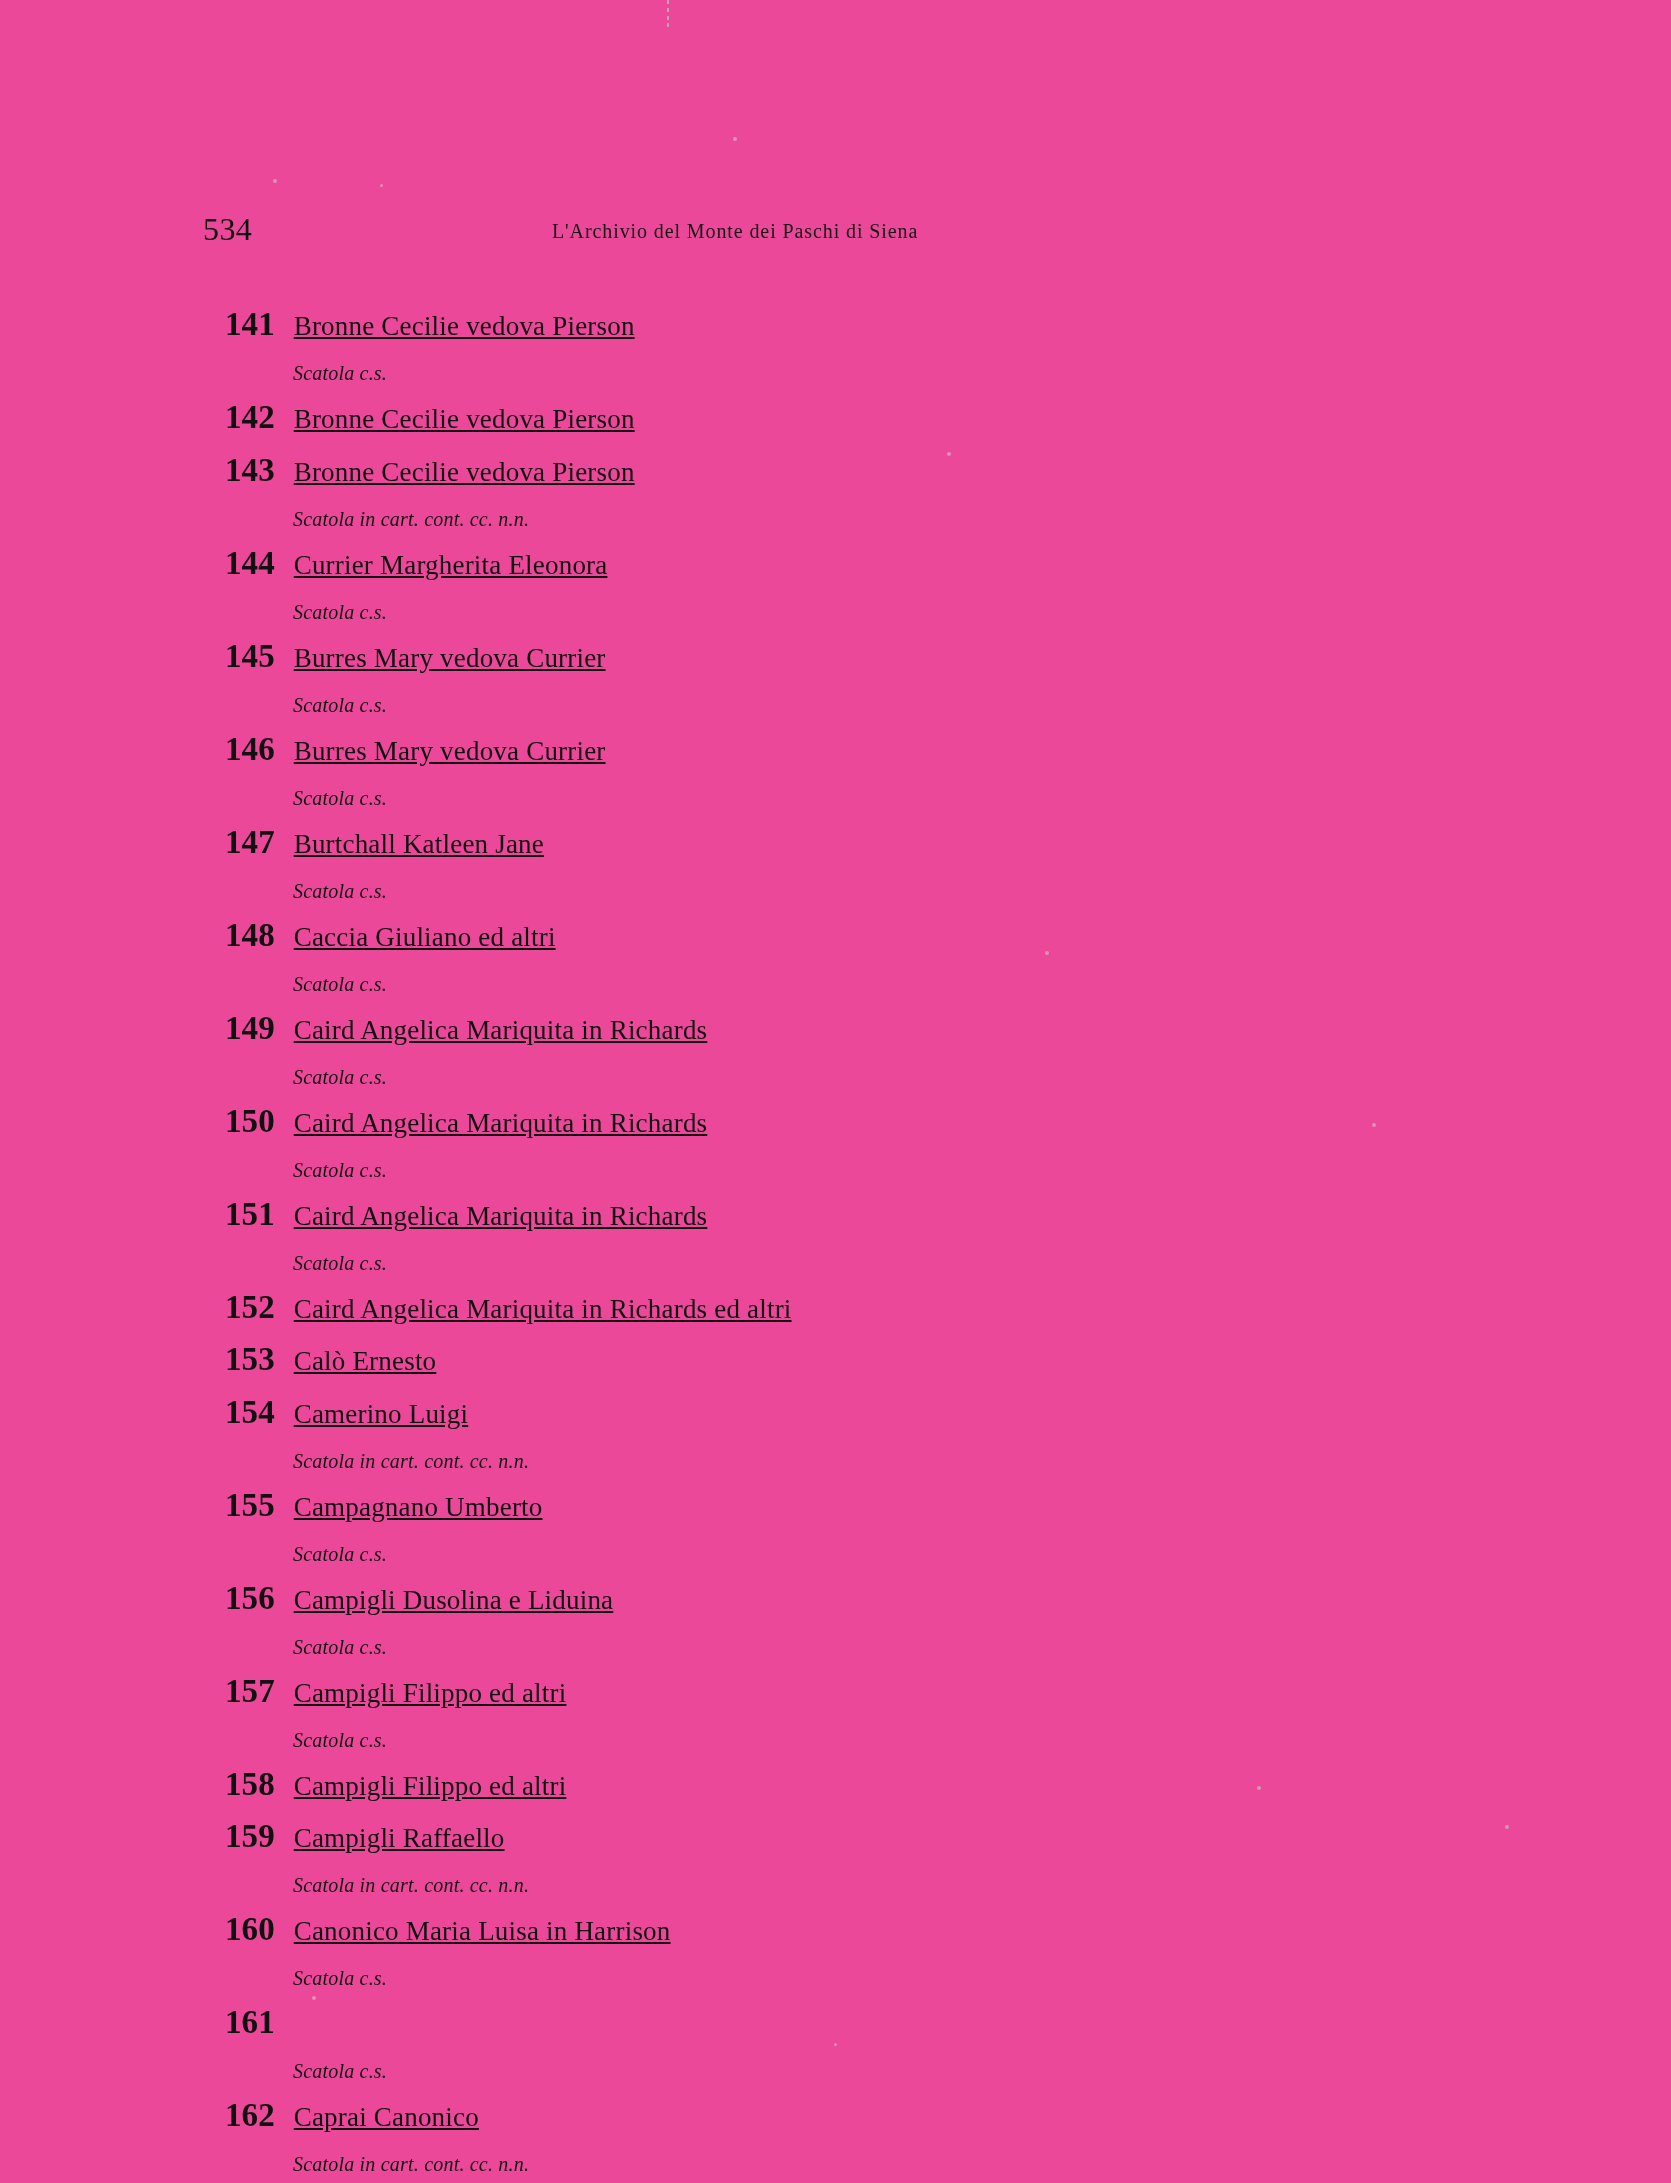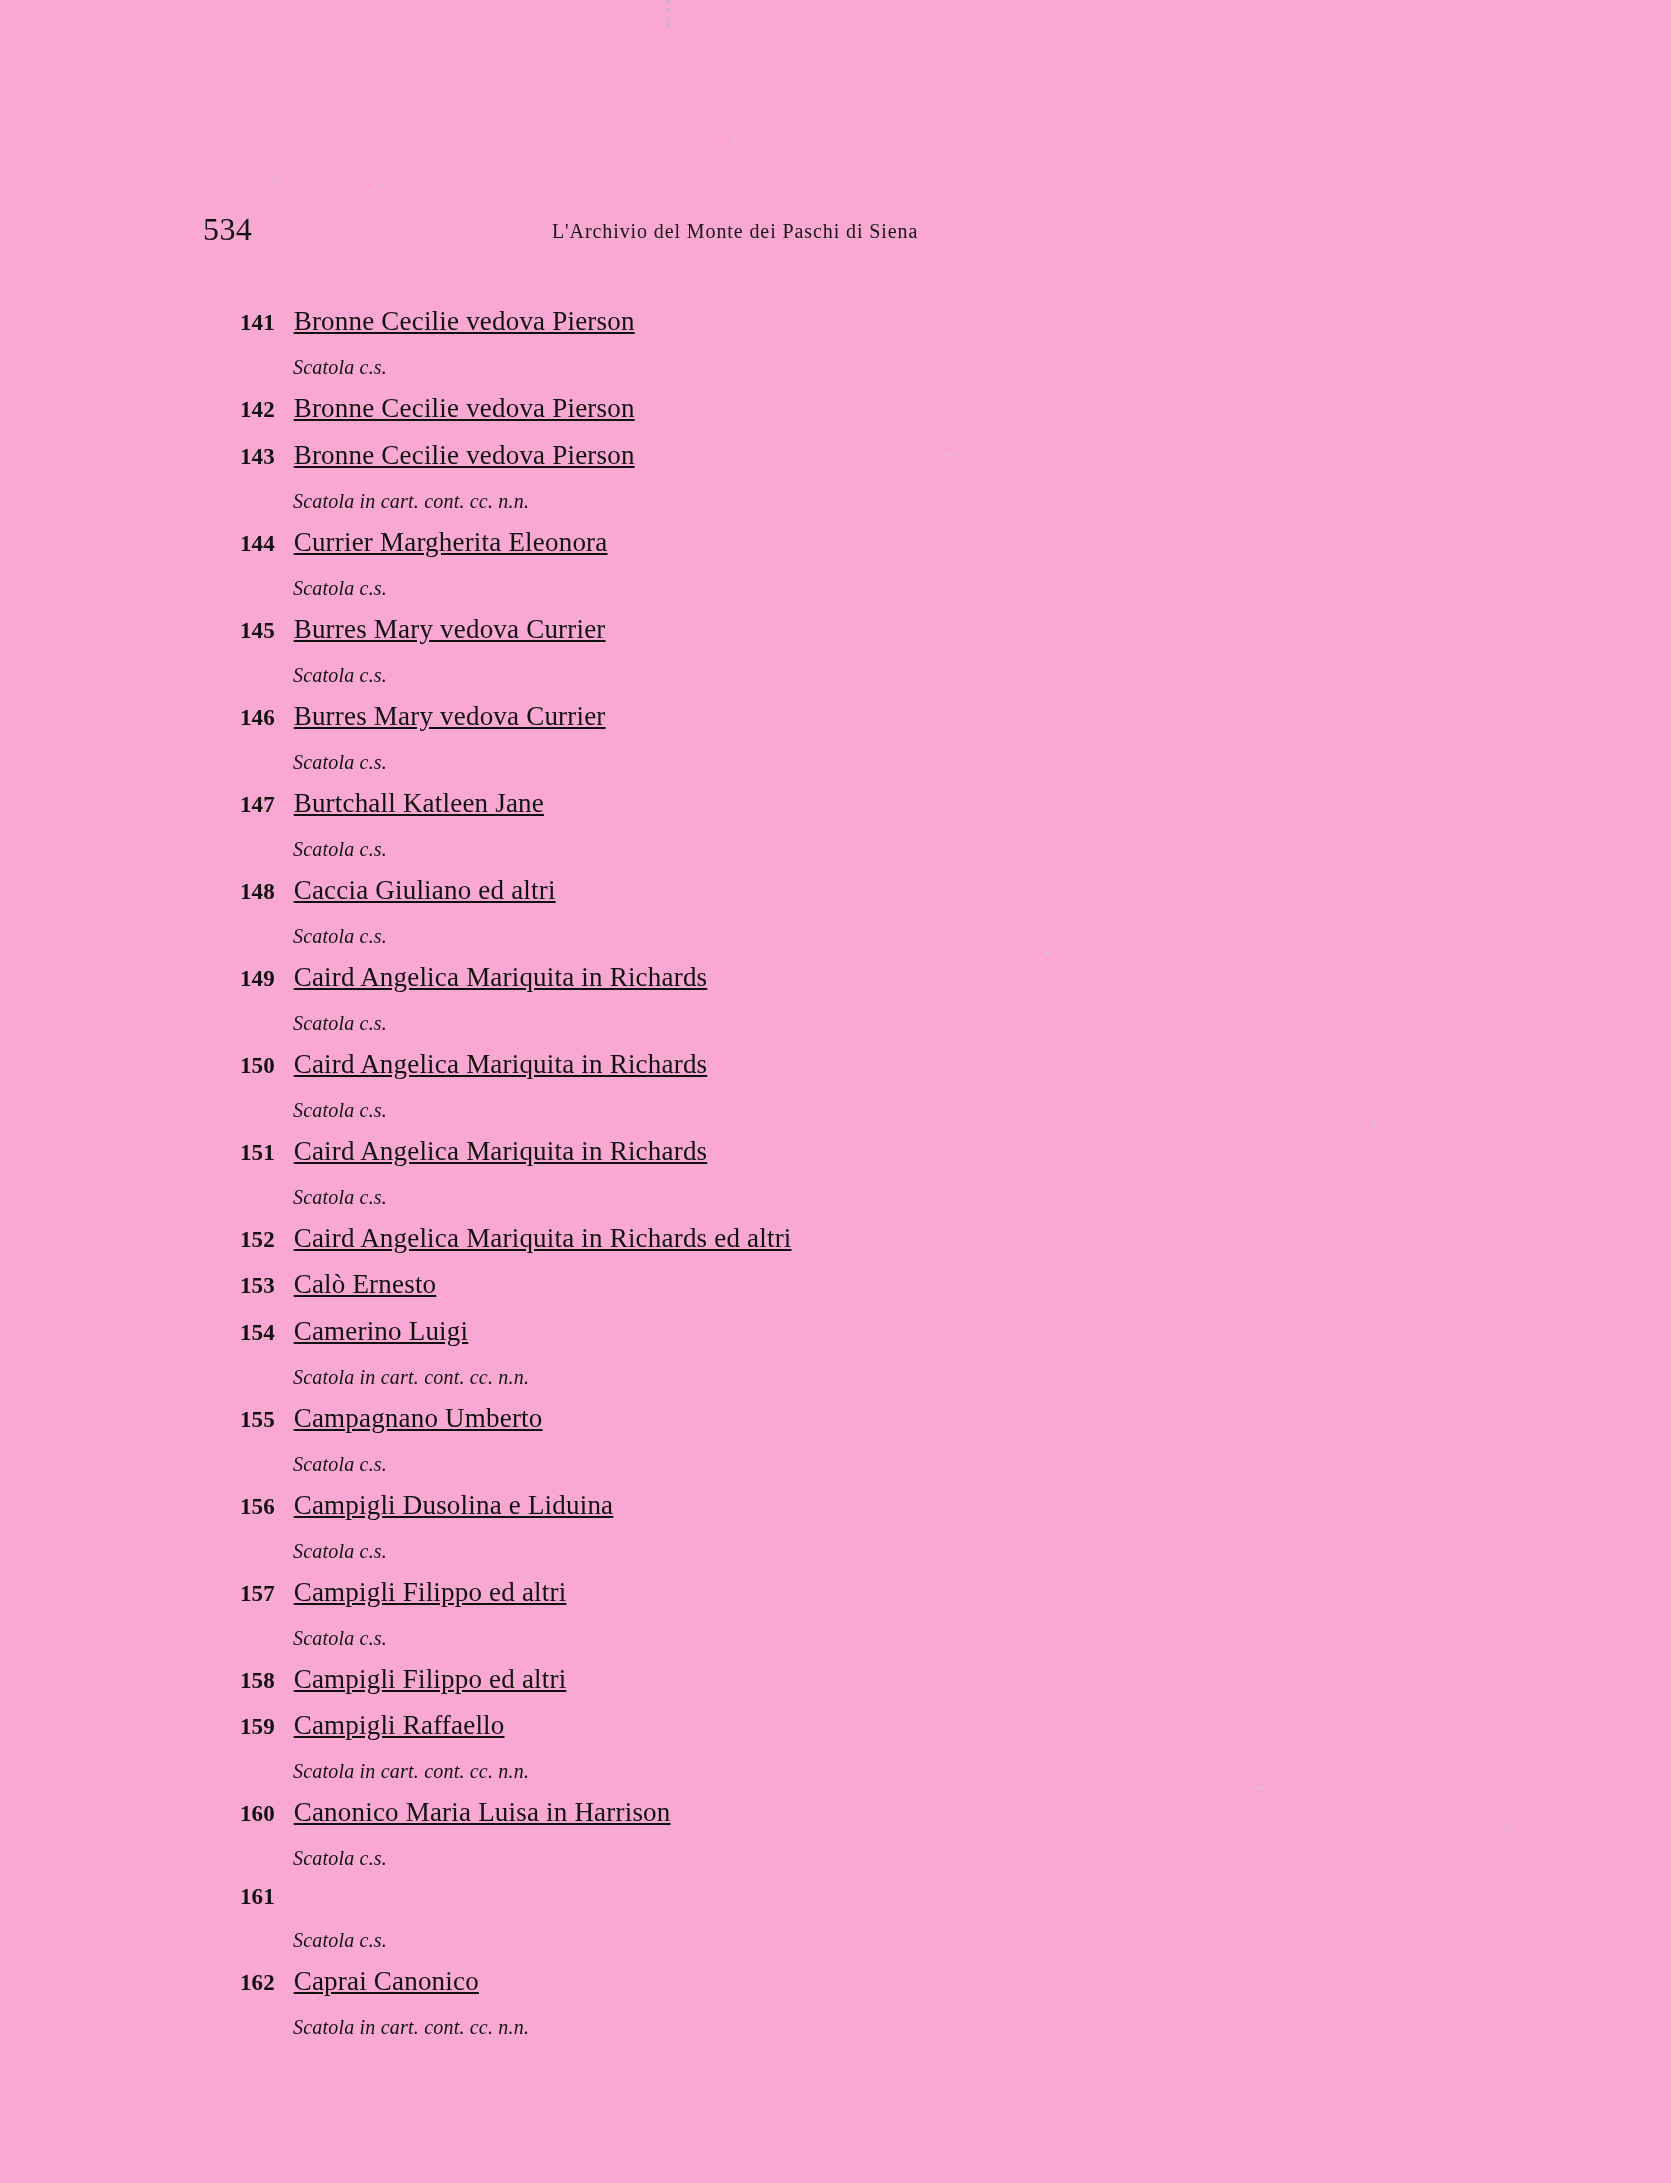--- a/index.html
+++ b/index.html
@@ -14,21 +14,21 @@
     font-family: "Liberation Serif", serif;
     color: #111;
     overflow: hidden;
   }
   .page {
     position: absolute;
     top: 0;
     left: 0;
     width: 1672px;
     height: 2183px;
-    background: #f9a8d4;
+    background: #ec4899;
   }
   .page-inner {
     position: absolute;
     left: 203px;
     top: 211px;
     width: 1185px;
   }
   .running-head {
     position: relative;
     height: 47px;
@@ -58,21 +58,21 @@
   }
   .entry-line {
     display: flex;
     align-items: baseline;
   }
   .entry-num {
     width: 72px;
     min-width: 72px;
     text-align: right;
     font-weight: bold;
-    font-size: 23px;
+    font-size: 33px;
     letter-spacing: 0.2px;
   }
   .entry-title {
     padding-left: 18.7px;
     font-size: 27px;
     letter-spacing: 0.2px;
     white-space: nowrap;
     text-decoration: underline;
   }
   .entry-note {

